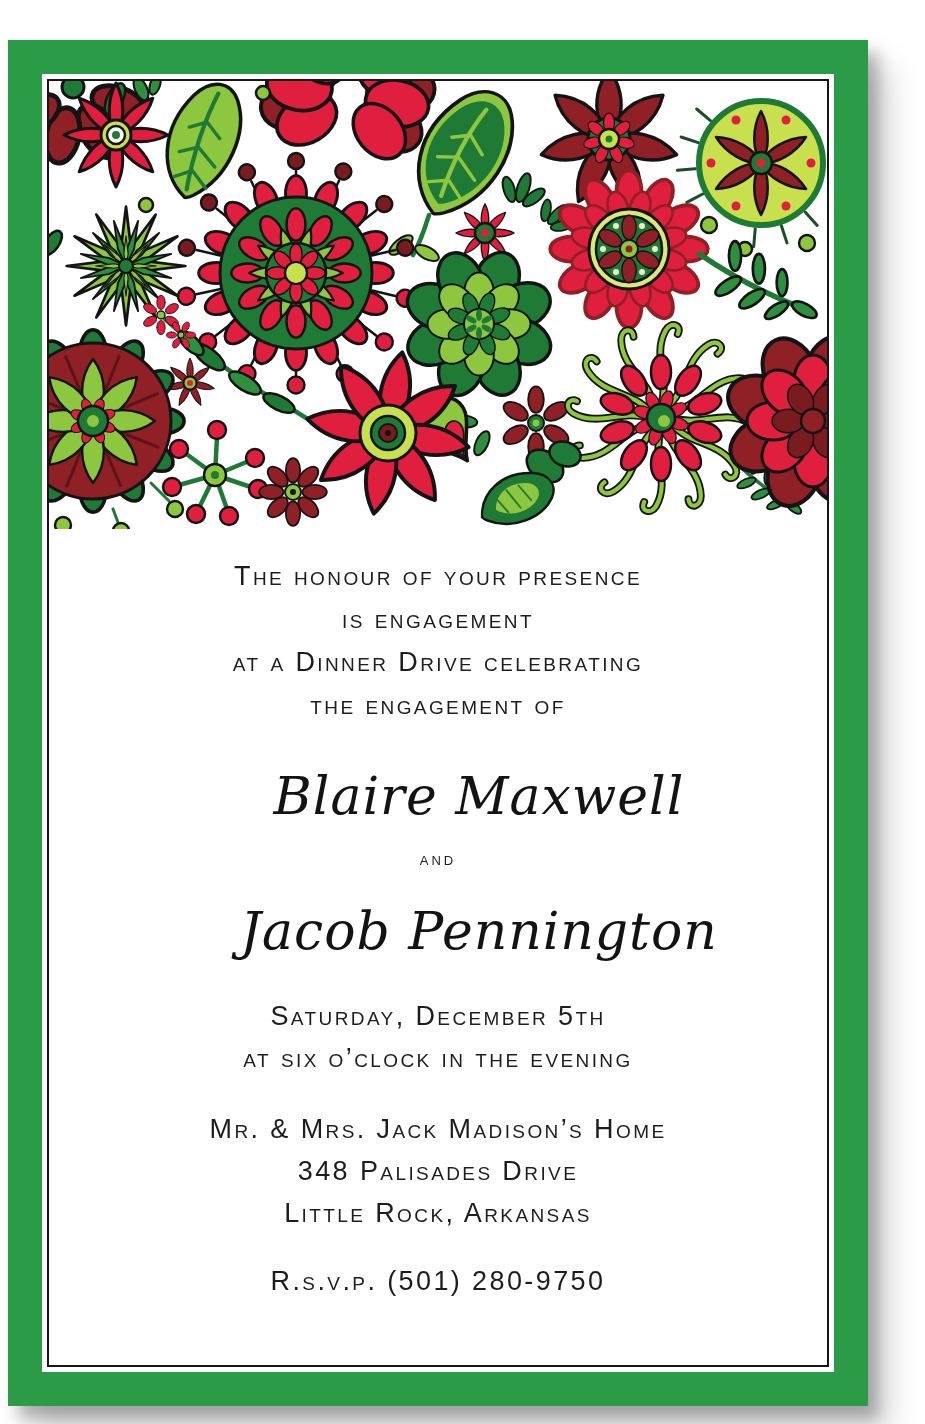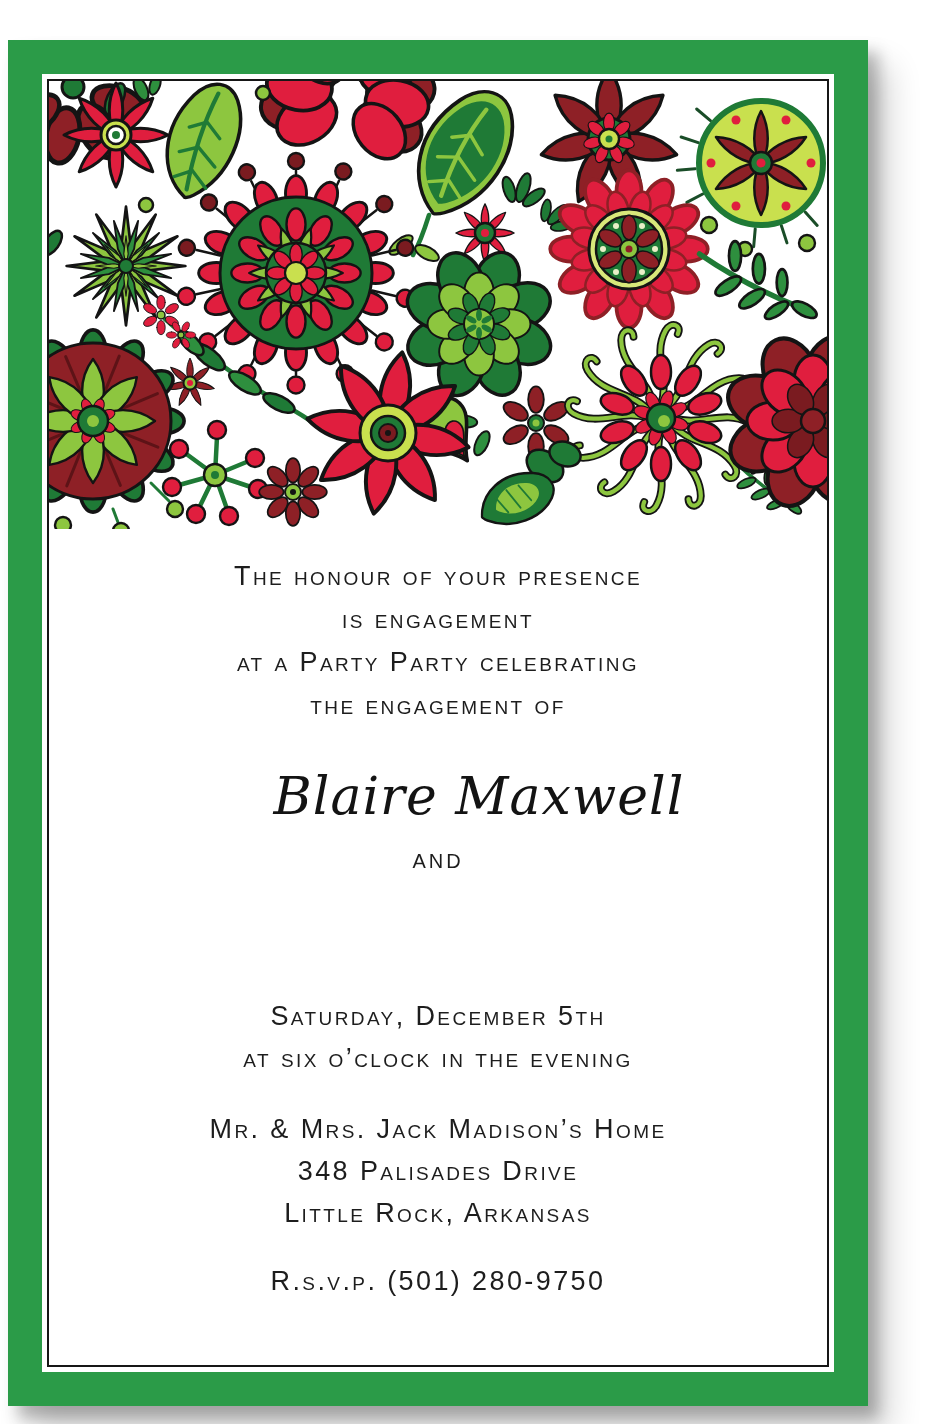--- a/index.html
+++ b/index.html
@@ -6,21 +6,21 @@
   .stage{position:relative;width:925px;height:1424px;background:#ffffff;overflow:hidden;
          font-family:"Liberation Sans","DejaVu Sans",sans-serif;}
   .card{position:absolute;left:8px;top:8px;width:860px;height:1366px;background:#2b9b48;
         box-shadow:10px 12px 14px rgba(0,0,0,.25), 22px 26px 30px rgba(0,0,0,.16);margin-top:32px;}
   .card-inner{position:absolute;left:39px;top:39px;right:39px;bottom:39px;background:#ffffff;
         border:2px solid #161616;box-shadow:0 0 0 5px #ffffff;overflow:hidden;}
   .floral{position:absolute;left:0;top:0;width:100%;height:448px;}
   .floral svg{display:block;width:100%;height:100%;}
   .line{position:absolute;left:0;width:100%;text-align:center;color:#1d1d1d;}
   .caps{font-variant:small-caps;font-size:27px;letter-spacing:2.4px;line-height:34px;font-weight:400;}
-  .caps-sm{font-variant:small-caps;font-size:28px;letter-spacing:3px;line-height:34px;}
+  .caps-sm{font-variant:small-caps;font-size:19px;letter-spacing:3px;line-height:34px;}
   .script{font-family:"DejaVu Serif","Liberation Serif",serif;font-style:italic;font-weight:400;
           font-size:52px;line-height:90px;color:#131313;letter-spacing:1px;padding-left:41px;}
 </style>
 </head>
 <body>
 
 <div class="stage">
   <div class="card">
     <div class="card-inner">
 
@@ -710,25 +710,26 @@
               <use href="#fat" transform="rotate(270) scale(0.62)"></use>
                 <use href="#fat" transform="rotate(330) scale(0.62)"></use>
             </g>
             <circle r="12" fill="#8e2026" stroke="#141414" stroke-width="2.5"></circle>
           </g>
         </svg>
       </div>
 
       <div class="line caps" style="top:478px">The honour of your presence</div>
       <div class="line caps" style="top:521px">is engagement</div>
-      <div class="line caps" style="top:564px">at a Party Party celebrating</div>
+      <div class="line caps" style="top:564px">at a Dinner Drive celebrating</div>
       <div class="line caps" style="top:607px">the engagement of</div>
 
       <div class="line script" style="top:670px">Blaire Maxwell</div>
       <div class="line caps-sm" style="top:761px">and</div>
+      <div class="line script" style="top:805px">Jacob Pennington</div>
 
       <div class="line caps" style="top:918px">Saturday, December 5th</div>
       <div class="line caps" style="top:960px">at six o’clock in the evening</div>
 
       <div class="line caps" style="top:1031px">Mr. &amp; Mrs. Jack Madison’s Home</div>
       <div class="line caps" style="top:1073px">348 Palisades Drive</div>
       <div class="line caps" style="top:1115px">Little Rock, Arkansas</div>
 
       <div class="line caps" style="top:1183px">R.s.v.p. (501) 280-9750</div>
     </div>

